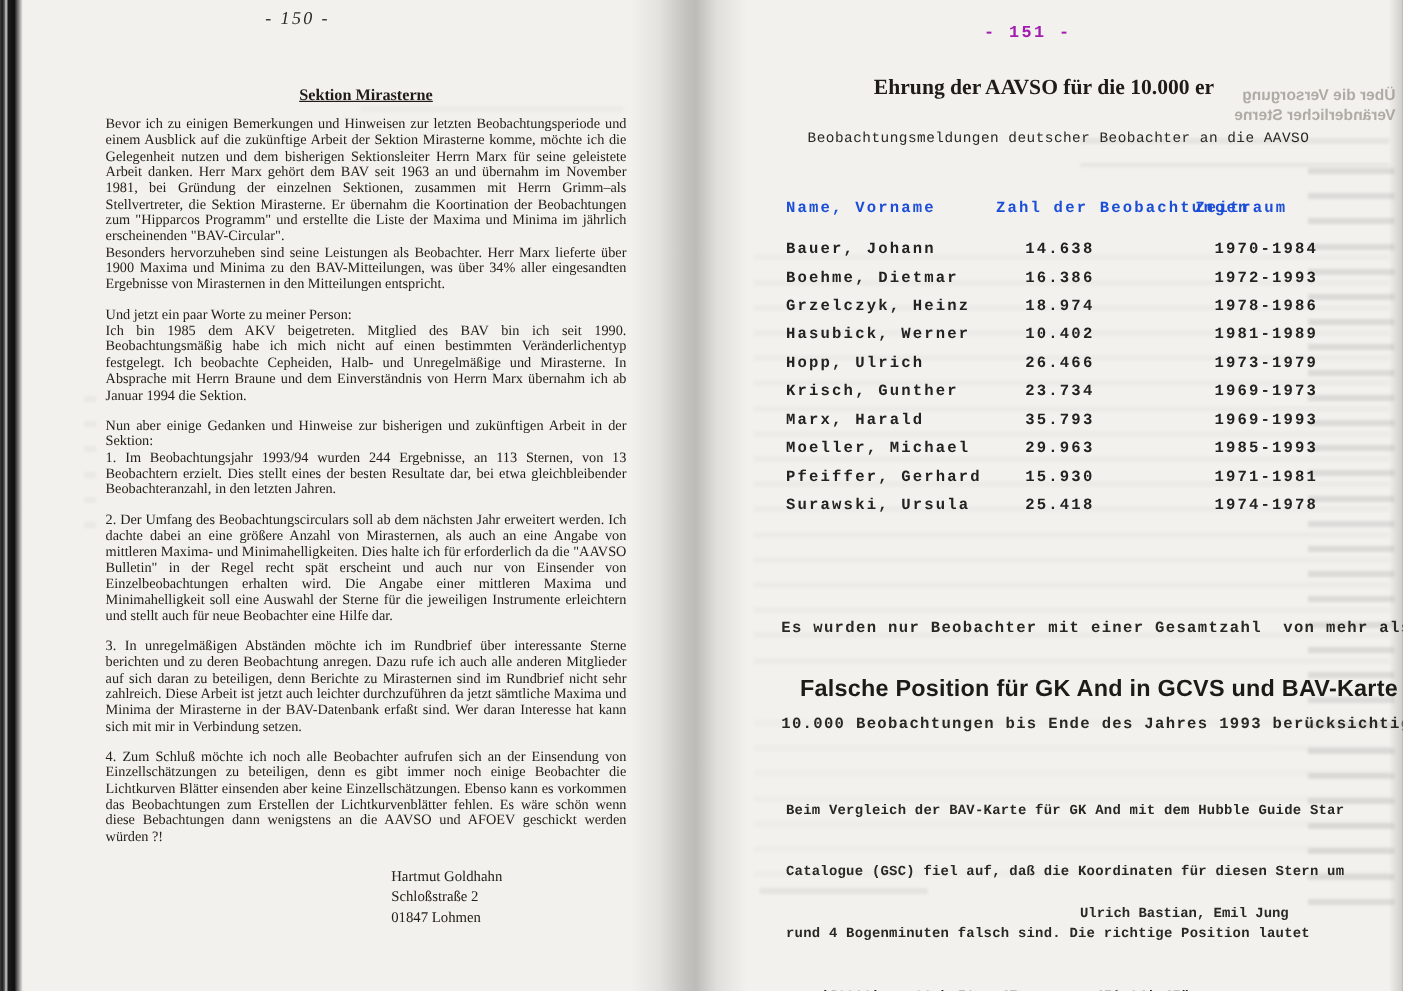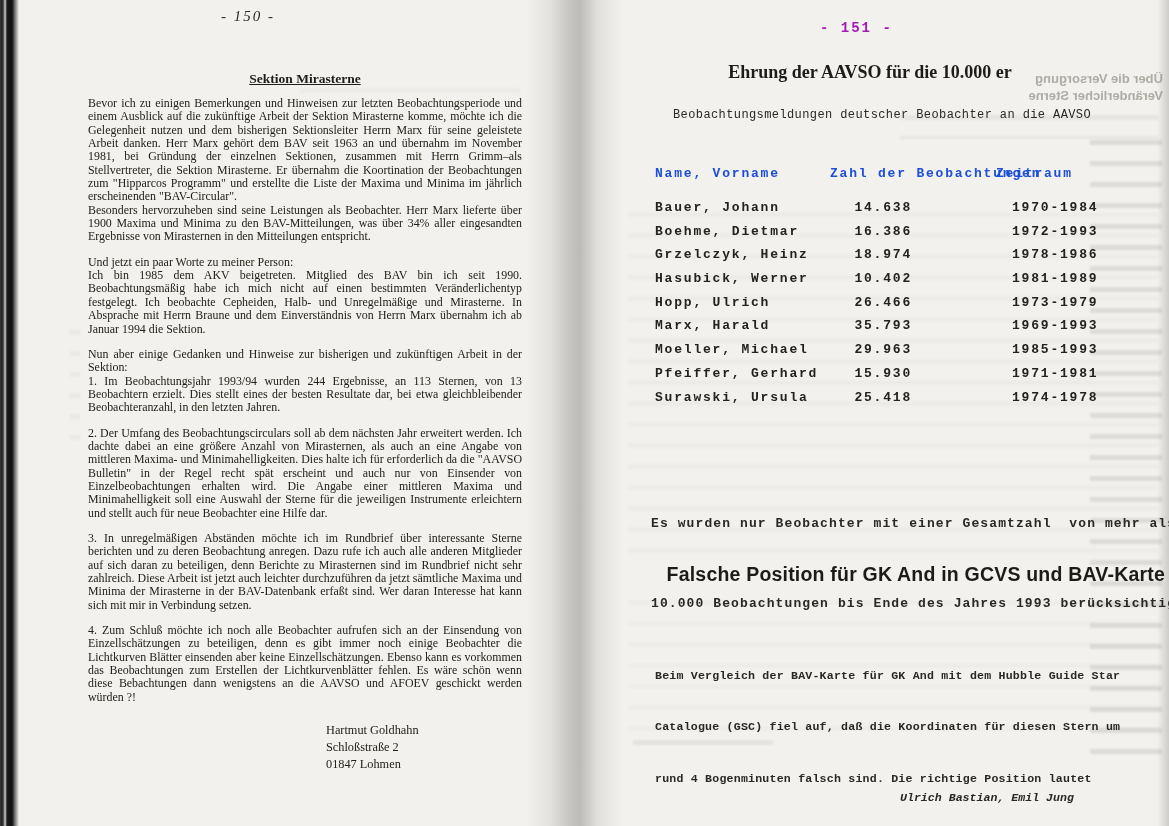--- a/index.html
+++ b/index.html
@@ -47,22 +47,22 @@
   .c-name{left:655px;} .c-count{left:800px;width:112px;text-align:right;} .c-period{left:1012px;}
   .notes{position:absolute;left:651px;top:458px;font-family:"Liberation Mono",monospace;
     font-size:13px;font-weight:bold;letter-spacing:1.1px;line-height:26.5px;
     white-space:pre;color:#2a2823;}
   .h2{position:absolute;left:600px;top:563px;width:565px;text-align:right;
     font-family:"Liberation Sans",sans-serif;font-weight:bold;font-size:19.5px;
     letter-spacing:.2px;color:#1d1b18;}
   .body2{position:absolute;left:655px;top:632px;font-family:"Liberation Mono",monospace;
     font-size:11.6px;font-weight:bold;letter-spacing:.2px;line-height:17.3px;
     white-space:pre;color:#2a2823;}
-  .sig2{position:absolute;left:900px;top:791px;font-family:"Liberation Mono",monospace;
-    font-size:11.6px;font-weight:bold;color:#2a2823;font-style:italic;}
+  .sig2{position:absolute;left:900px;top:755px;font-family:"Liberation Mono",monospace;
+    font-size:11.6px;font-weight:bold;color:#2a2823;}
 
   
   .ghost-h{position:absolute;left:1003px;top:70px;width:160px;transform:scaleX(-1);
     font-family:"Liberation Sans",sans-serif;font-weight:bold;font-size:13px;
     line-height:17px;color:rgba(125,121,112,.58);filter:blur(.5px);white-space:nowrap;}
 </style>
 </head>
 <body>
 
 <div class="scan">
@@ -138,20 +138,25 @@
       <span class="td c-name">Hasubick, Werner</span>
       <span class="td c-count">10.402</span>
       <span class="td c-period">1981-1989</span>
     </div>
     <div class="trow">
       <span class="td c-name">Hopp, Ulrich</span>
       <span class="td c-count">26.466</span>
       <span class="td c-period">1973-1979</span>
     </div>
     <div class="trow">
+      <span class="td c-name">Krisch, Gunther</span>
+      <span class="td c-count">23.734</span>
+      <span class="td c-period">1969-1973</span>
+    </div>
+    <div class="trow">
       <span class="td c-name">Marx, Harald</span>
       <span class="td c-count">35.793</span>
       <span class="td c-period">1969-1993</span>
     </div>
     <div class="trow">
       <span class="td c-name">Moeller, Michael</span>
       <span class="td c-count">29.963</span>
       <span class="td c-period">1985-1993</span>
     </div>
     <div class="trow">

